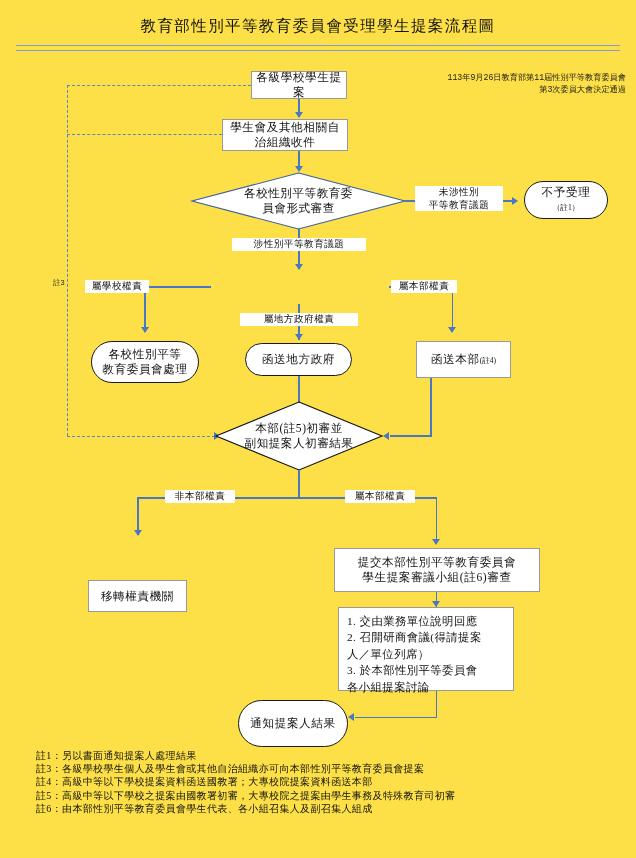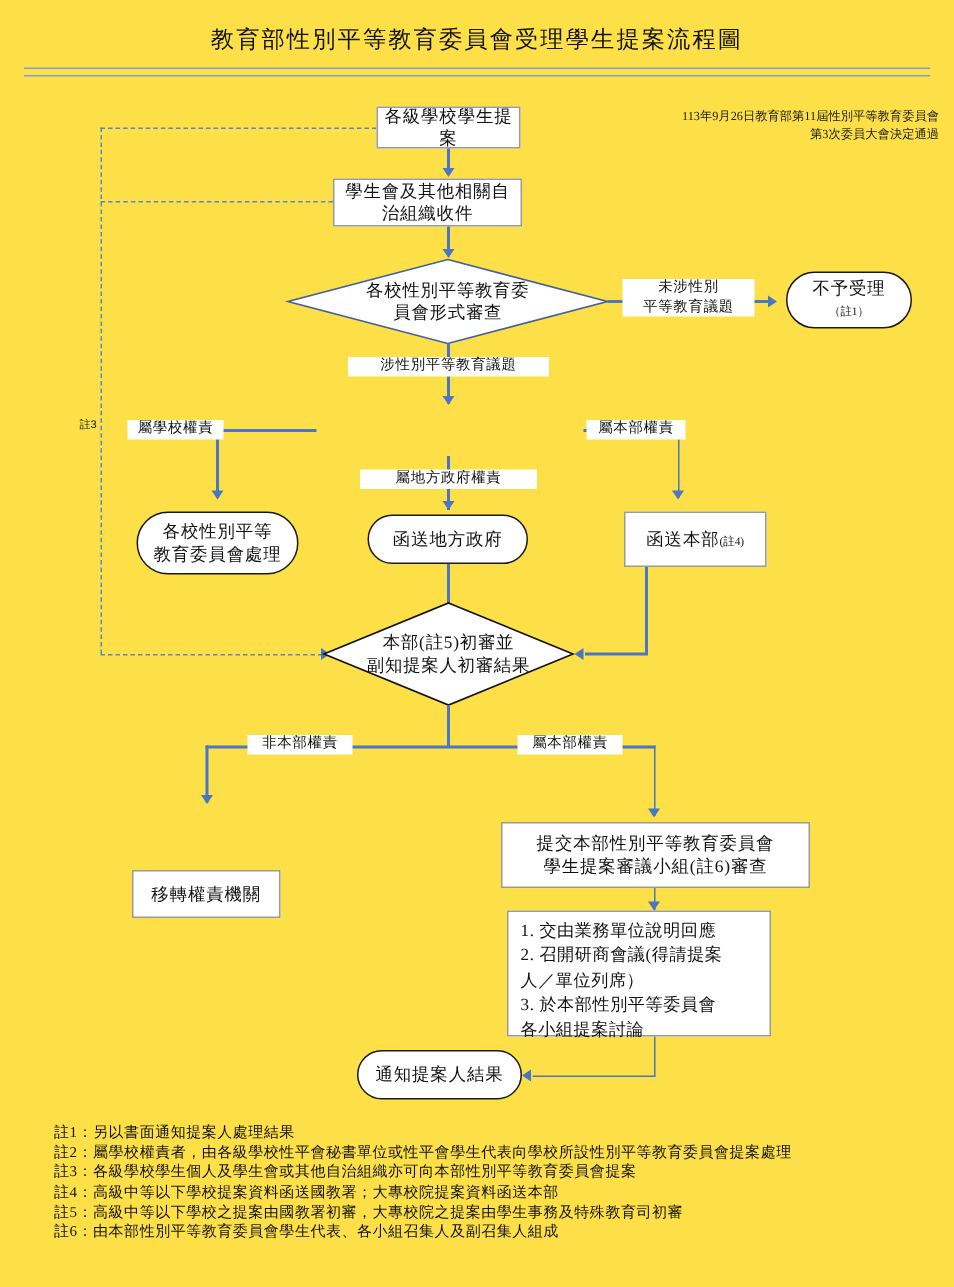--- a/index.html
+++ b/index.html
@@ -41,21 +41,21 @@
     height: 4px;
     border-top: 1.4px solid #7f9fd4;
     border-bottom: 1.4px solid #7f9fd4;
   }
   #approval-note {
     position: absolute;
     left: 396px;
     top: 72px;
     width: 230px;
     text-align: right;
-    font-family: Liberation Serif, serif;
+    font-family: Liberation Mono, monospace;
     font-size: 8.2px;
     line-height: 11.5px;
     color: #1a1a1a;
   }
 
   
   .node {
     position: absolute;
     box-sizing: border-box;
     display: flex;
@@ -339,26 +339,25 @@
     <div>2. 召開研商會議(得請提案</div>
     <div>人／單位列席）</div>
     <div>3. 於本部性別平等委員會</div>
     <div>各小組提案討論</div>
   </div>
 
   <div class="conn v" style="left:435.5px; top:691px; height:27px;"></div>
   <div class="conn h" style="left:355px; top:716.5px; width:82px;"></div>
   <div class="arrow arrow-left" style="left:348px; top:712.5px;"></div>
 
-  <div class="node pill" style="left:238px; top:700px; width:110px; height:33px;">
+  <div class="node pill" style="left:238px; top:700px; width:110px; height:47px;">
     <span class="lines">通知提案人結果</span>
   </div>
 
   <div id="footnotes">
     <div>註1：另以書面通知提案人處理結果</div>
-    <div>註2：屬學校權責者，由各級學校性平會秘書單位或性平會學生代表向學校所設性別平等教育委員會提案處理</div>
     <div>註3：各級學校學生個人及學生會或其他自治組織亦可向本部性別平等教育委員會提案</div>
     <div>註4：高級中等以下學校提案資料函送國教署；大專校院提案資料函送本部</div>
     <div>註5：高級中等以下學校之提案由國教署初審，大專校院之提案由學生事務及特殊教育司初審</div>
     <div>註6：由本部性別平等教育委員會學生代表、各小組召集人及副召集人組成</div>
   </div>
 
 </div>
 
 </body></html>

